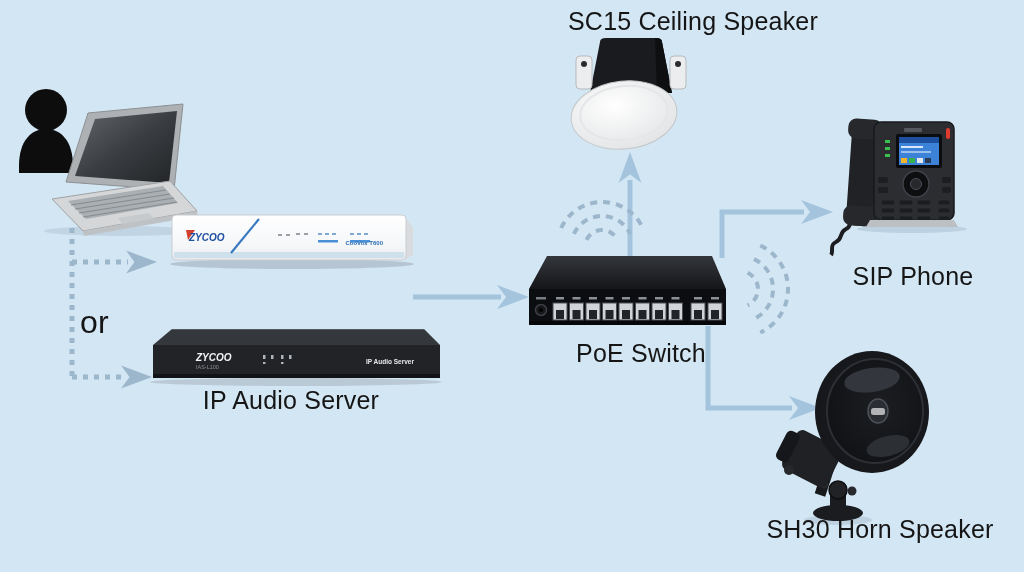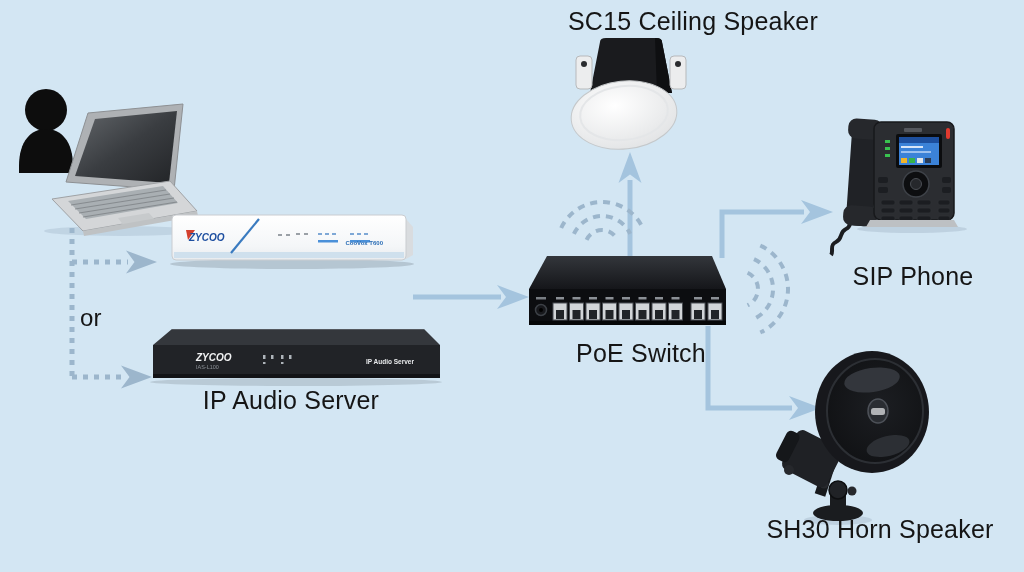--- a/index.html
+++ b/index.html
@@ -302,19 +302,19 @@
     <ellipse cx="872" cy="412" rx="57" ry="61" fill="#17181c"></ellipse>
     <ellipse cx="875" cy="411" rx="48" ry="52" fill="url(#bellGrad)" stroke="#2c2f34" stroke-width="2"></ellipse>
     <ellipse cx="872" cy="380" rx="28" ry="12" fill="#33363c" transform="rotate(-8 872 380)"></ellipse>
     <ellipse cx="888" cy="446" rx="22" ry="10" fill="#2c2f34" transform="rotate(-14 888 446)"></ellipse>
     <ellipse cx="878" cy="411" rx="10" ry="12" fill="#2a2d32" stroke="#4d5158" stroke-width="1.5"></ellipse>
     <rect x="871" y="408" width="14" height="7" rx="2.5" fill="#c9cbce" opacity="0.85"></rect>
   </g>
 </svg>
 
 <div class="label" style="left:540px;top:7px;width:256px;margin-left:25px;">SC15 Ceiling Speaker</div>
-<div class="label" style="left:80px;top:304px;font-size:24px;">or</div>
+<div class="label" style="left:80px;top:304px;font-size:32px;">or</div>
 <div class="label" style="left:186px;top:386px;width:210px;">IP Audio Server</div>
 <div class="label" style="left:852px;top:262px;width:122px;">SIP Phone</div>
 <div class="label" style="left:561px;top:339px;width:160px;">PoE Switch</div>
 <div class="label" style="left:761px;top:515px;width:238px;">SH30 Horn Speaker</div>
 
 </div>
 
 </body></html>

